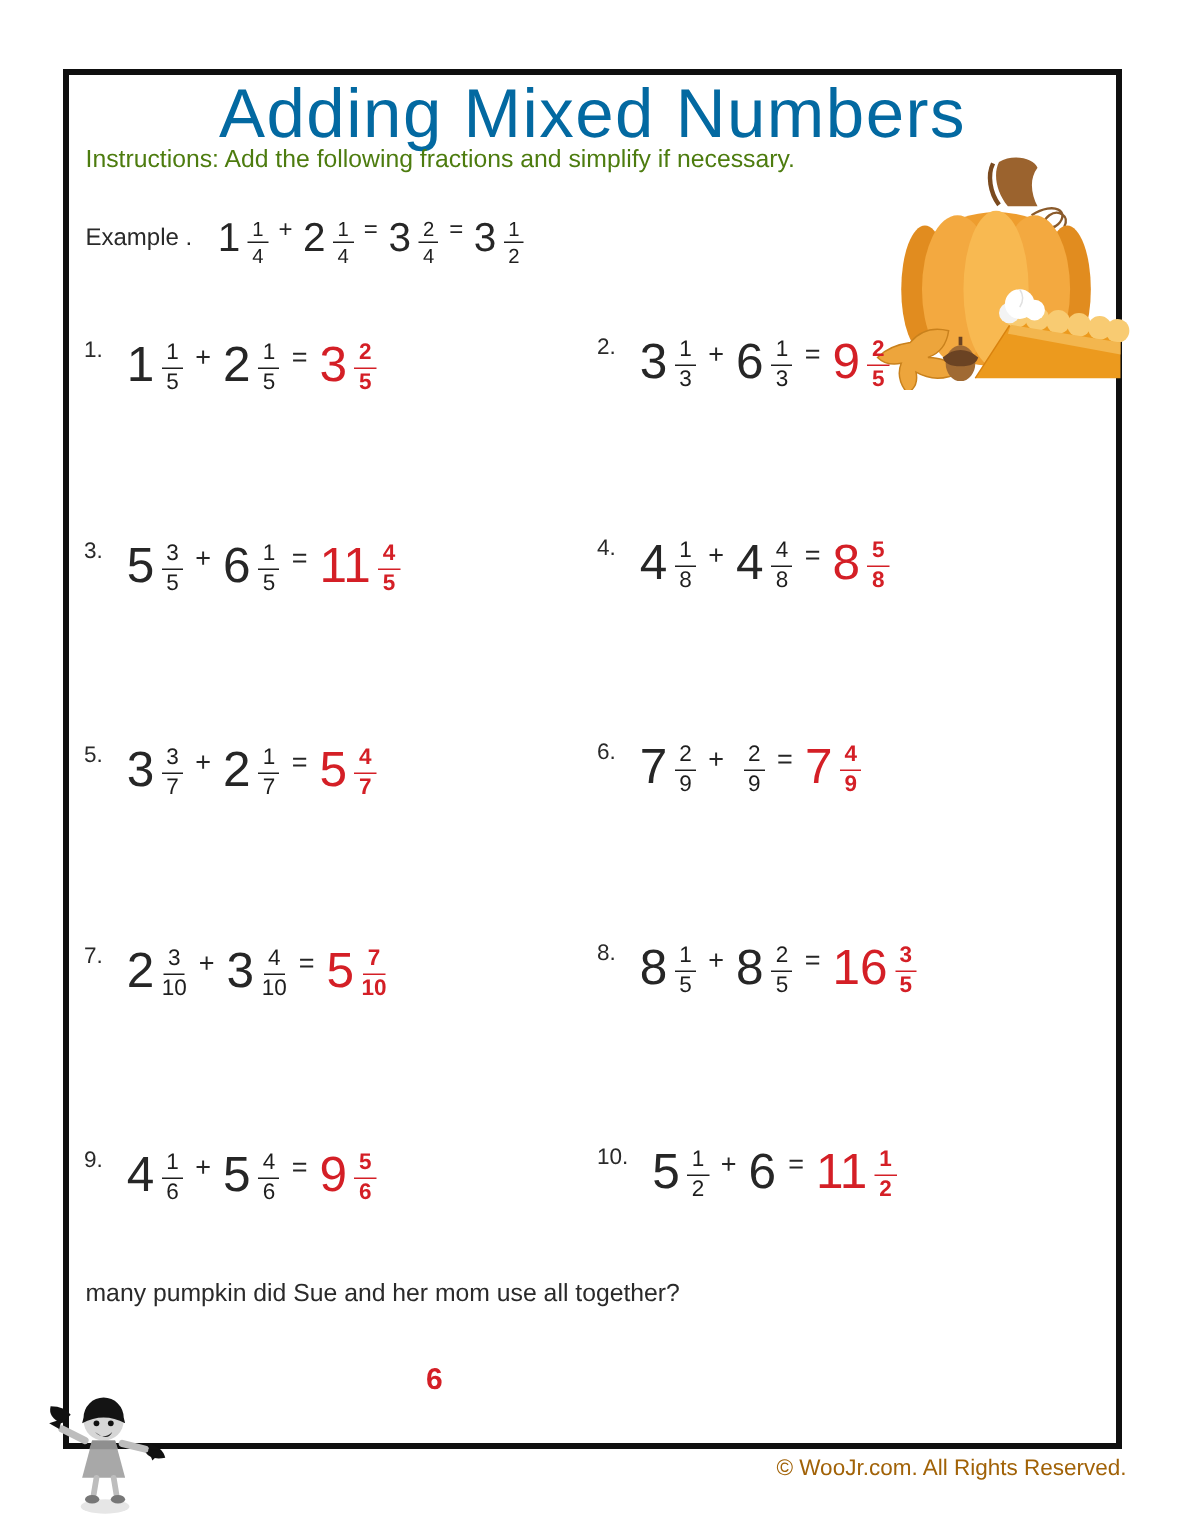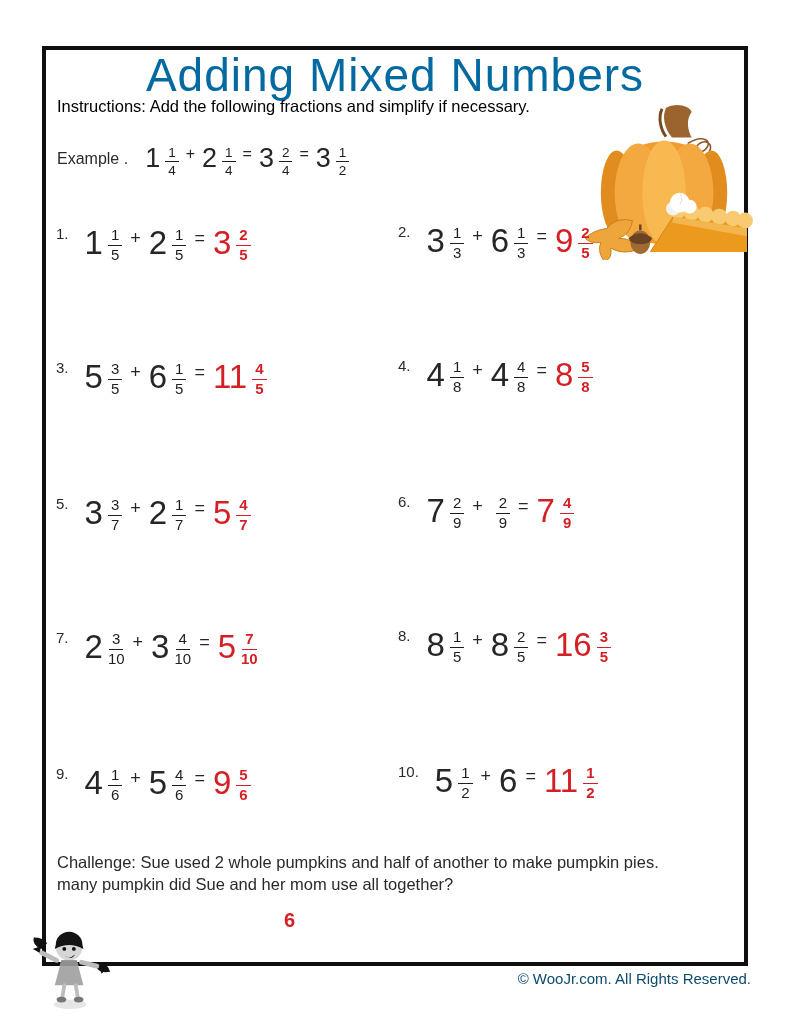--- a/index.html
+++ b/index.html
@@ -2,21 +2,21 @@
 <html><head>
 <meta charset="utf-8">
 <style>
   html,body{margin:0;padding:0;background:#ffffff;}
   body{width:791px;height:1024px;position:relative;overflow:hidden;
        font-family:"Liberation Sans",sans-serif;color:#1e1e1e;}
   .sheet-border{position:absolute;left:42px;top:46px;width:698px;height:912px;
        border:4px solid #0f0f0f;}
   .title{position:absolute;left:42px;top:48px;width:706px;text-align:center;
        font-size:46px;letter-spacing:1px;color:#0369a1;white-space:nowrap;}
-  .instructions{position:absolute;left:57px;top:97px;font-size:16.5px;color:#000000;}
+  .instructions{position:absolute;left:57px;top:97px;font-size:16.5px;color:#4d7c0f;}
   
   .exp{display:flex;align-items:flex-start;}
   .mixed{display:flex;align-items:center;}
   .w{font-size:33px;line-height:1;color:#262626;}
   .frac{display:inline-flex;flex-direction:column;align-items:center;
         font-size:15px;line-height:1.12;margin-left:5px;transform:translateY(3px);}
   .fn{border-bottom:1.8px solid currentColor;padding:0 3px 1px;}
   .fd{padding-top:1px;}
   .op{font-size:18px;align-self:flex-start;margin-top:4px;color:#262626;}
   .ans{color:#d41f26;}
@@ -29,21 +29,21 @@
   .example .op{font-size:16px;margin-top:3px;}
   .example-label{font-size:16px;margin-right:10px;color:#2a2a2a;align-self:center;}
   
   .problem{position:absolute;display:flex;align-items:center;gap:8px;}
   .pnum{font-size:15px;align-self:flex-start;margin-top:1px;margin-right:8px;color:#2a2a2a;}
   
   .challenge{position:absolute;left:57px;top:851px;width:655px;
              font-size:16.5px;line-height:1.36;color:#2a2a2a;}
   .challenge-answer{position:absolute;left:284px;top:909px;color:#d41f26;
              font-weight:700;font-size:20px;}
-  .footer{position:absolute;right:40px;top:970px;font-size:15px;color:#0c4a6e;}
+  .footer{position:absolute;right:40px;top:970px;font-size:15px;color:#a16207;}
   .pumpkin-art{position:absolute;left:577px;top:102px;}
   .mascot-art{position:absolute;left:28px;top:924px;}
 </style>
 </head>
 <body>
 
 <div class="sheet-border"></div>
 
 <div class="title">Adding Mixed Numbers</div>
 <div class="instructions">Instructions: Add the following fractions and simplify if necessary.</div>
@@ -373,21 +373,20 @@
   <span class="mixed ans">
     <span class="w">11</span>
     <span class="frac">
         <span class="fn">1</span>
         <span class="fd">2</span>
       </span>
   </span>
 </div>
 
 <div class="challenge">
-  <div>Challenge:  Sue used 2 whole pumpkins and half of another to make pumpkin pies.</div>
   <div>many pumpkin did Sue and her mom use all together?</div>
 </div>
 <div class="challenge-answer">6</div>
 
 <div class="mascot-art">
   <svg width="86" height="88" viewBox="0 0 90 92">
     <ellipse cx="44" cy="84" rx="17" ry="5" fill="#e6e6e6"></ellipse>
     <path d="M14 26 q-10 -4 -8 -12 q10 0 14 6 z" fill="#111"></path>
     <path d="M74 40 q10 2 12 10 q-10 2 -14 -4 z" fill="#111"></path>
     <path d="M30 38 L14 30" stroke="#bdbdbd" stroke-width="5" stroke-linecap="round"></path>

